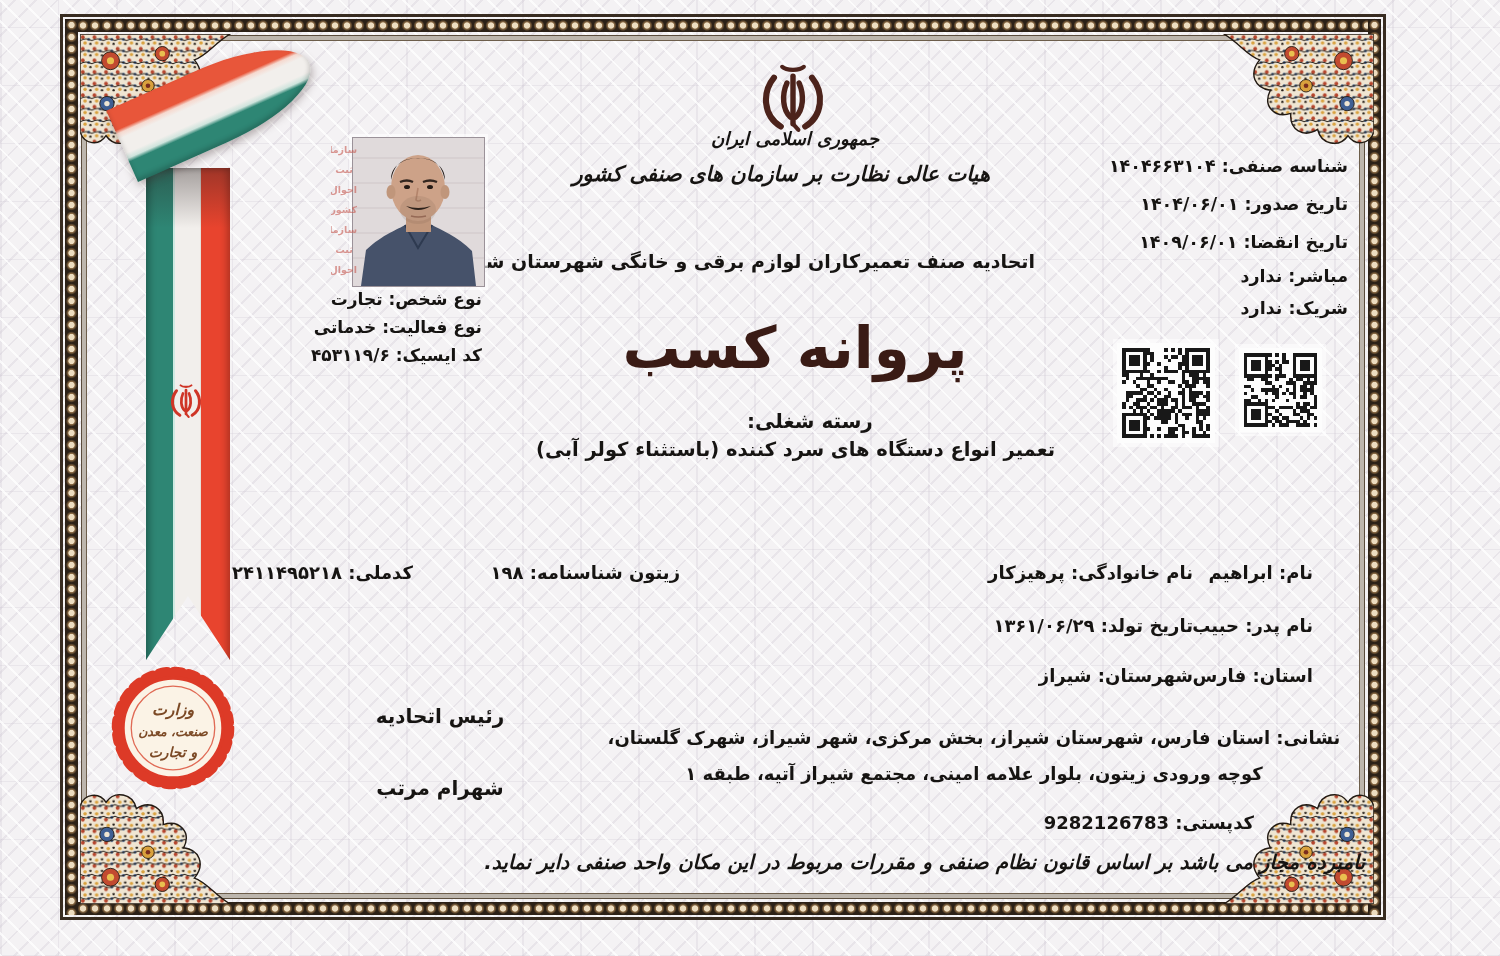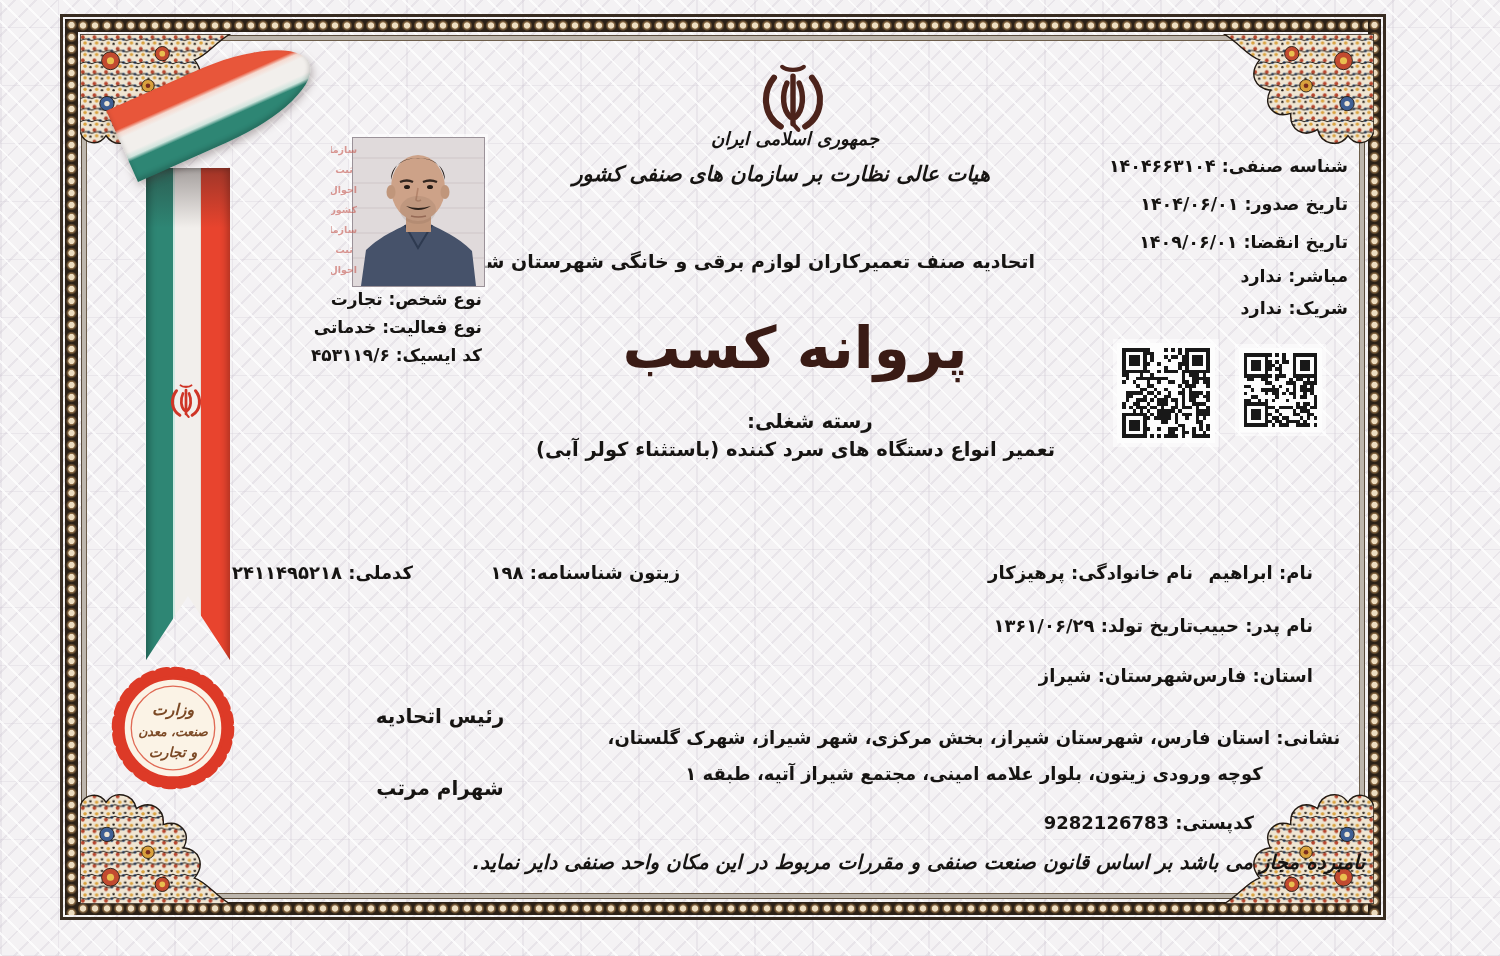--- a/index.html
+++ b/index.html
@@ -752,21 +752,21 @@
   <div class="fld p-r1 p-colB"><span>نام خانوادگی:</span> <span>پرهیزکار</span></div>
   <div class="fld p-r1 p-colC"><span>زیتون شناسنامه:</span> <span>۱۹۸</span></div>
   <div class="fld p-r1 p-colD"><span>کدملی:</span> <span>۲۴۱۱۴۹۵۲۱۸</span></div>
   <div class="fld p-r2 p-colA"><span>نام پدر:</span> <span>حبیب</span></div>
   <div class="fld p-r2 p-colB"><span>تاریخ تولد:</span> <span>۱۳۶۱/۰۶/۲۹</span></div>
   <div class="fld p-r3 p-colA"><span>استان:</span> <span>فارس</span></div>
   <div class="fld p-r3 p-colB"><span>شهرستان:</span> <span>شیراز</span></div>
 
   <div class="address"><span>نشانی:</span> <span>استان فارس، شهرستان شیراز، بخش مرکزی، شهر شیراز، شهرک گلستان، کوچه ورودی زیتون، بلوار علامه امینی، مجتمع شیراز آتیه، طبقه ۱</span></div>
   <div class="fld postal"><span>کدپستی:</span> <span>9282126783</span></div>
-  <div class="fld ctr callig note">نامبرده مجاز می باشد بر اساس قانون صنعت صنفی و مقررات مربوط در این مکان واحد صنفی دایر نماید.</div>
+  <div class="fld ctr callig note">نامبرده مجاز می باشد بر اساس قانون نظام صنفی و مقررات مربوط در این مکان واحد صنفی دایر نماید.</div>
 
   <div class="fld ctr sig-title">رئیس اتحادیه</div>
   <div class="fld ctr sig-name">شهرام مرتب</div>
 
   <div class="fold"></div>
   <div class="ribbon"></div>
   <svg class="flag-emblem" viewBox="0 0 100 112">
       <use href="#allah"></use>
     </svg>
   <svg class="seal" viewBox="0 0 140 140">

